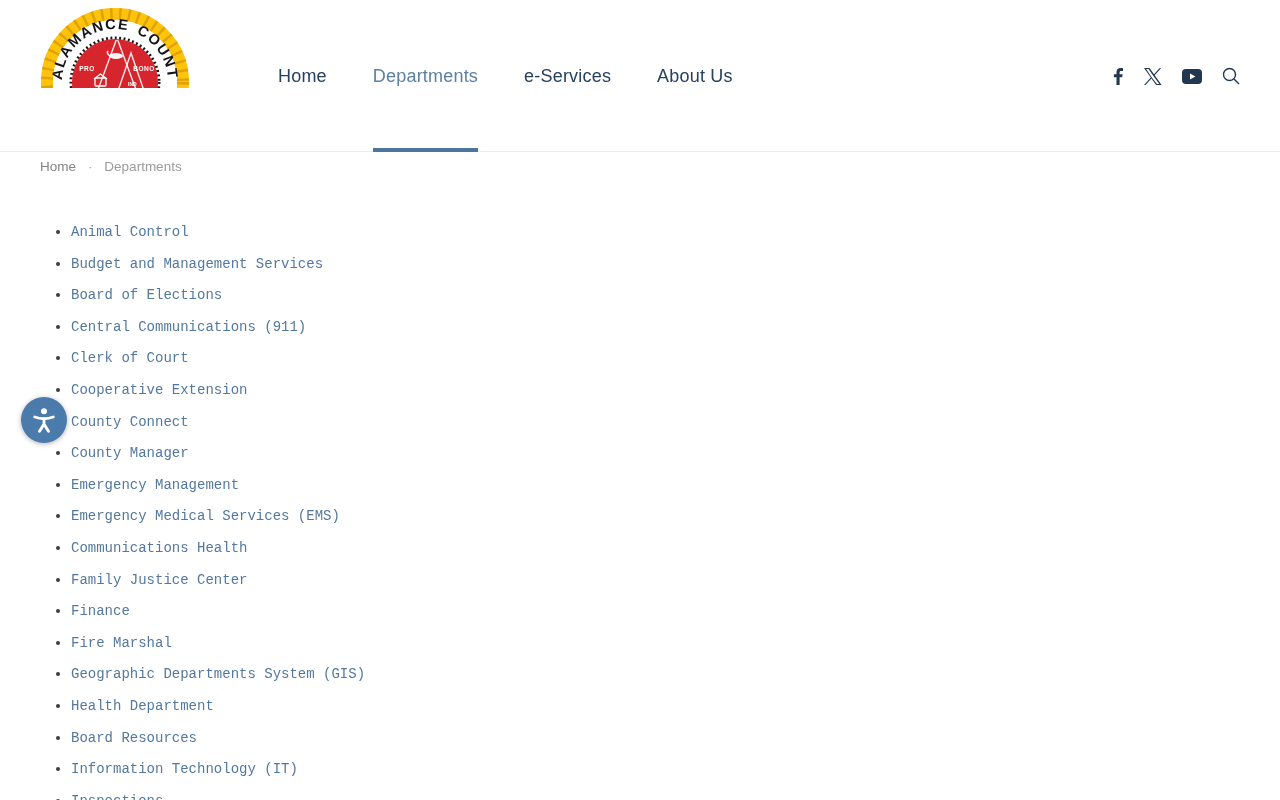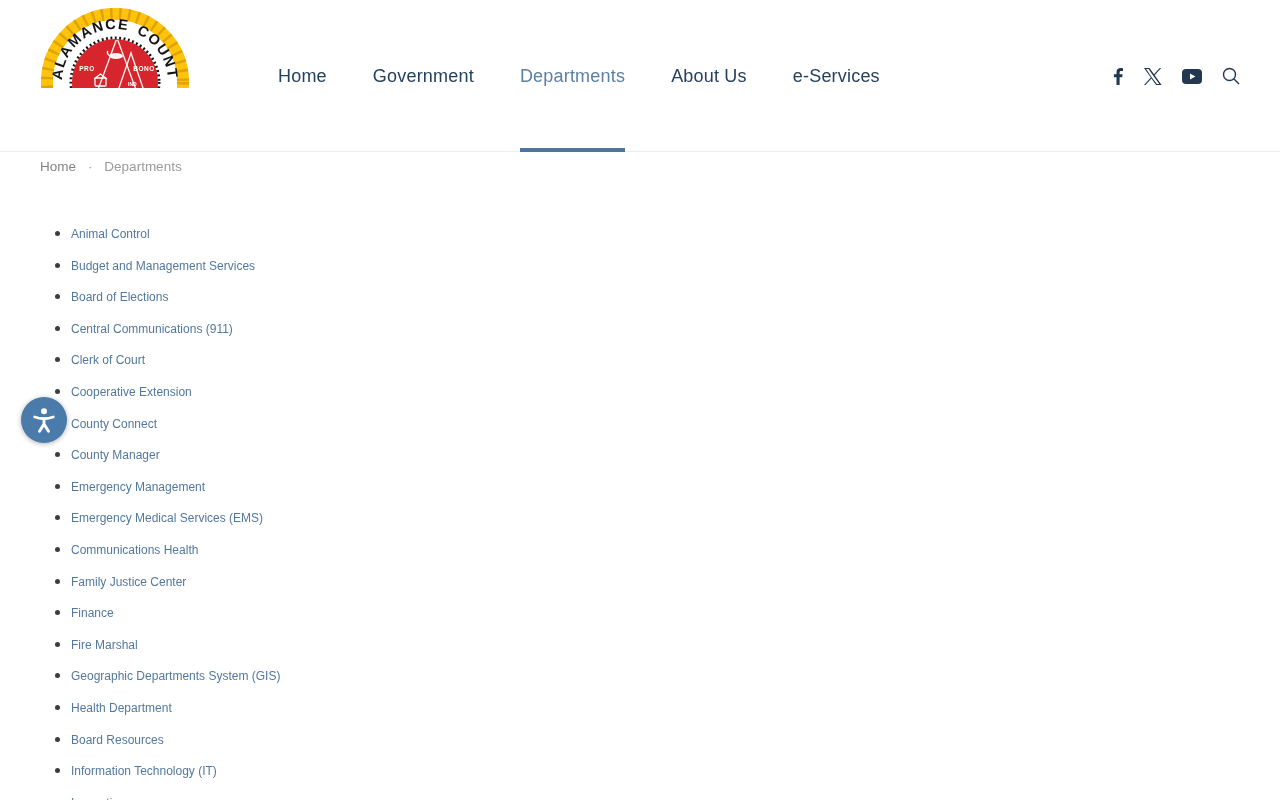--- a/index.html
+++ b/index.html
@@ -31,21 +31,21 @@
   
   .breadcrumb { position: absolute; left: 40px; top: 156px; height: 20px;
     display: flex; align-items: center; gap: 12px; font-size: 13.5px; color: #8a8a8a; }
   .crumb-link { color: #848484; text-decoration: none; cursor: pointer; }
   .crumb-sep { color: #9a9a9a; font-size: 13px; }
   .crumb-current { color: #9b9b9b; }
 
   
   .dept-list { position: absolute; left: 40px; top: 217px; list-style: disc;
     padding-left: 31px; }
-  .dept-list li { font-size: 12px; line-height: 31.6px; height: 31.6px; }
+  .dept-list li { font-size: 14px; line-height: 31.6px; height: 31.6px; font-family: Liberation Mono, monospace; }
   .dept-list li::marker { color: #3d3d3d; font-size: 15px; }
   .dept-link { color: #53789f; text-decoration: none; cursor: pointer; }
 
   
   .a11y-btn { position: absolute; left: 21px; top: 397px; width: 46px; height: 46px;
     border-radius: 50%; background: #4a7bab; border: none; display: flex; align-items: center;
     justify-content: center; box-shadow: 0 1px 5px rgba(0,0,0,0.3); cursor: pointer; z-index: 20; }
 
   .seal-arc-text { font-family: "Liberation Sans", sans-serif; font-weight: bold;
     font-size: 14.5px; fill: #141414; letter-spacing: 1.5px; }
@@ -91,24 +91,23 @@
         <path d="M54 73 L60.5 68 L67 73" fill="none" stroke="#ffffff" stroke-width="1.3"></path>
       </g>
       <text class="seal-motto" x="47" y="65" text-anchor="middle">PRO</text>
       <text class="seal-motto" x="104" y="65" text-anchor="middle">BONO</text>
       <text class="seal-small" x="88" y="80">IND</text>
     </svg>
   </a>
 
   <nav class="main-nav">
     <a class="nav-item">Home</a>
-    <a class="nav-item">Government</a>
     <a class="nav-item active">Departments</a>
+    <a class="nav-item">e-Services</a>
     <a class="nav-item">About Us</a>
-    <a class="nav-item">e-Services</a>
   </nav>
 
   <div class="social-bar">
     <button class="icon-btn" aria-label="Facebook">
       <svg width="12" height="17" viewBox="0 0 12 17" fill="#223750">
         <path d="M7.6 17V9.3h2.6l.4-3H7.6V4.4c0-.9.3-1.5 1.6-1.5H11V.2C10.7.1 9.7 0 8.6 0 6.2 0 4.5 1.5 4.5 4.1v2.2H1.9v3h2.6V17h3.1z"></path>
       </svg>
     </button>
     <button class="icon-btn" aria-label="X (Twitter)">
       <svg width="18" height="17" viewBox="0 0 18 17" fill="#223750">

